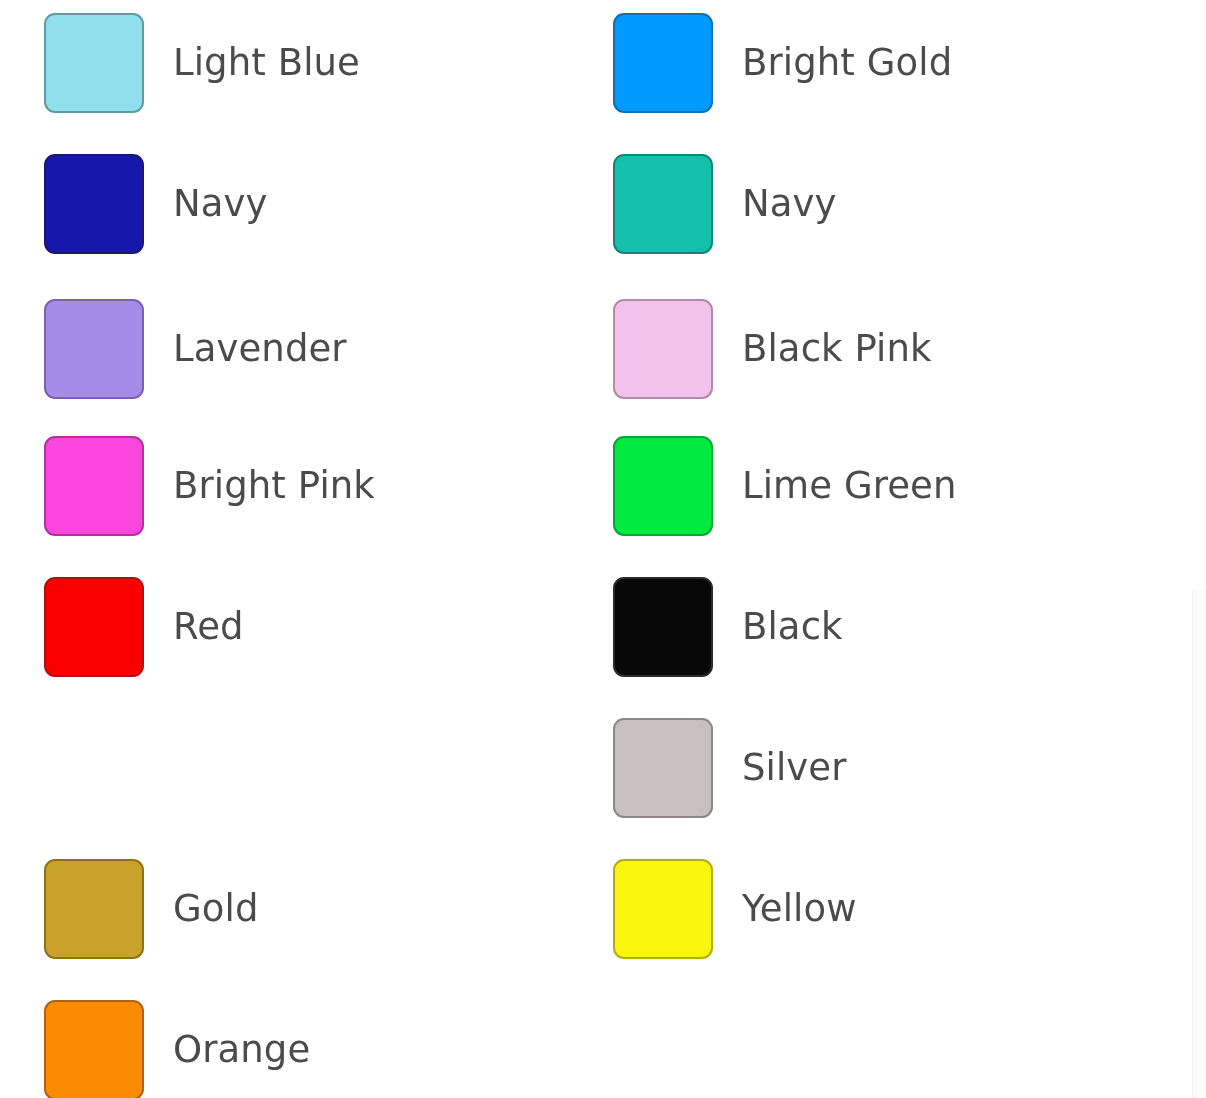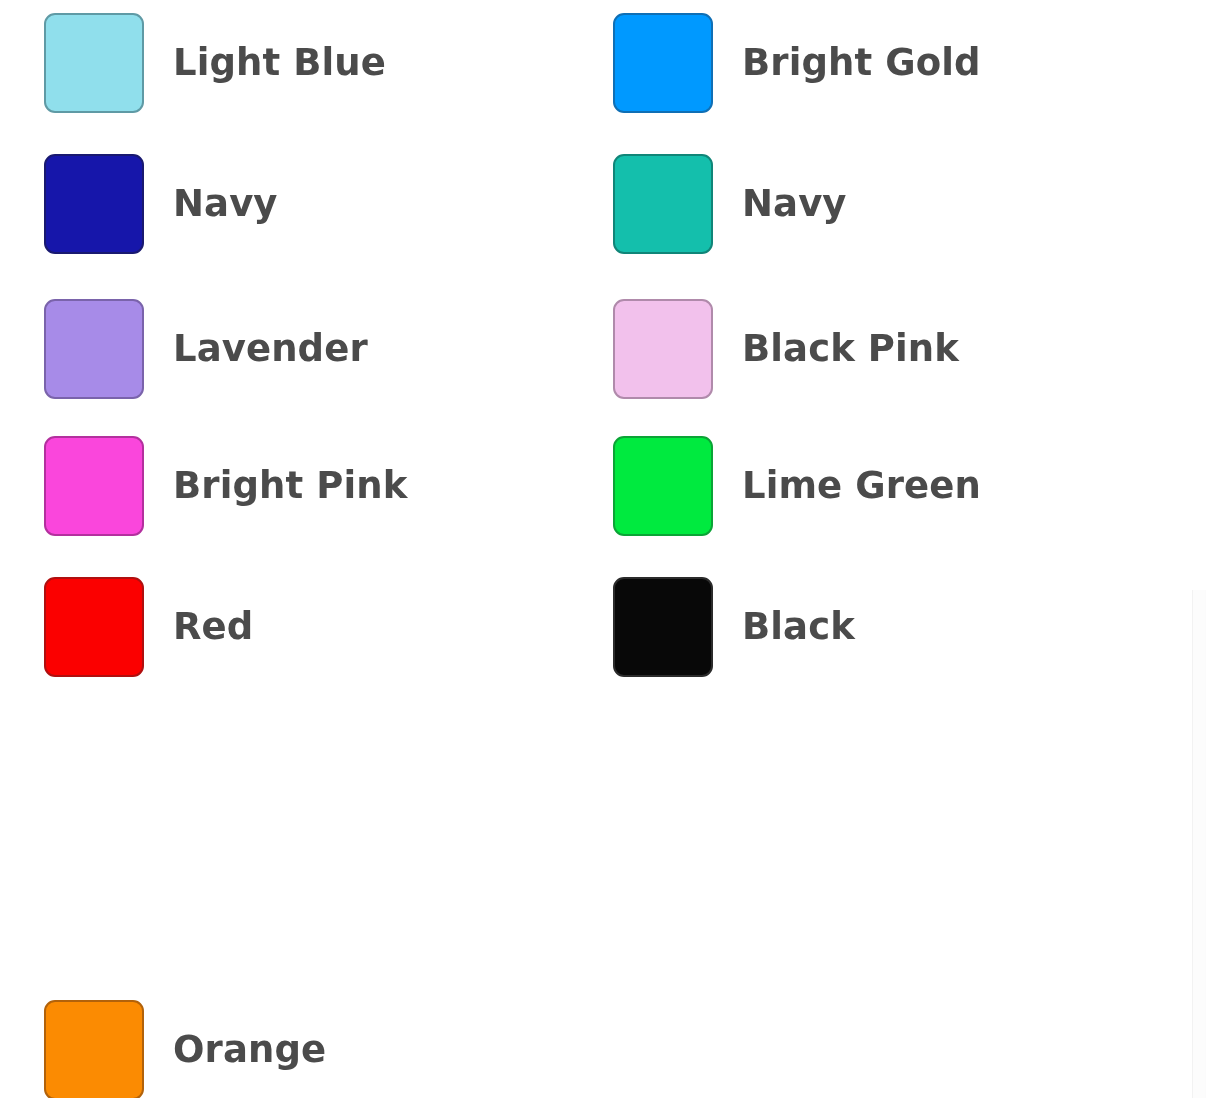--- a/index.html
+++ b/index.html
@@ -51,21 +51,21 @@
     box-sizing: border-box;
     flex: 0 0 auto;
   }
 
   .swatch-label {
     margin-left: 29px;
     font-size: 37px;
     line-height: 1;
     color: #4b4b4b;
     white-space: nowrap;
-    font-weight: 700;
+    font-weight: 400;
     letter-spacing: 0.1px;
     text-align: center;
   }
 
   
   #scrollbar-track {
     position: absolute;
     right: 0;
     top: 590px;
     width: 14px;
@@ -131,20 +131,34 @@
       <div class="swatch-cell col-left">
         <div class="swatch-chip" style="background: rgb(251, 0, 0); border-color: rgb(176, 15, 15);"></div>
         <div class="swatch-label">Red</div>
       </div>
       <div class="swatch-cell col-right">
         <div class="swatch-chip" style="background: rgb(8, 8, 8); border-color: rgb(43, 43, 43);"></div>
         <div class="swatch-label">Black</div>
       </div>
     </div>
     <div class="swatch-row" style="top: 715px;">
+      <div class="swatch-cell col-right">
+        <div class="swatch-chip" style="background: rgb(198, 192, 192); border-color: rgb(141, 135, 135);"></div>
+        <div class="swatch-label">Silver</div>
+      </div>
+    </div>
+    <div class="swatch-row" style="top: 856px;">
+      <div class="swatch-cell col-left">
+        <div class="swatch-chip" style="background: rgb(200, 162, 41); border-color: rgb(142, 114, 27);"></div>
+        <div class="swatch-label">Gold</div>
+      </div>
+      <div class="swatch-cell col-right">
+        <div class="swatch-chip" style="background: rgb(249, 245, 13); border-color: rgb(176, 173, 18);"></div>
+        <div class="swatch-label">Yellow</div>
+      </div>
     </div>
     <div class="swatch-row" style="top: 997px;">
       <div class="swatch-cell col-left">
         <div class="swatch-chip" style="background: rgb(251, 139, 2); border-color: rgb(178, 98, 10);"></div>
         <div class="swatch-label">Orange</div>
       </div>
     </div>
   </div>
 
 <div id="scrollbar-track">

